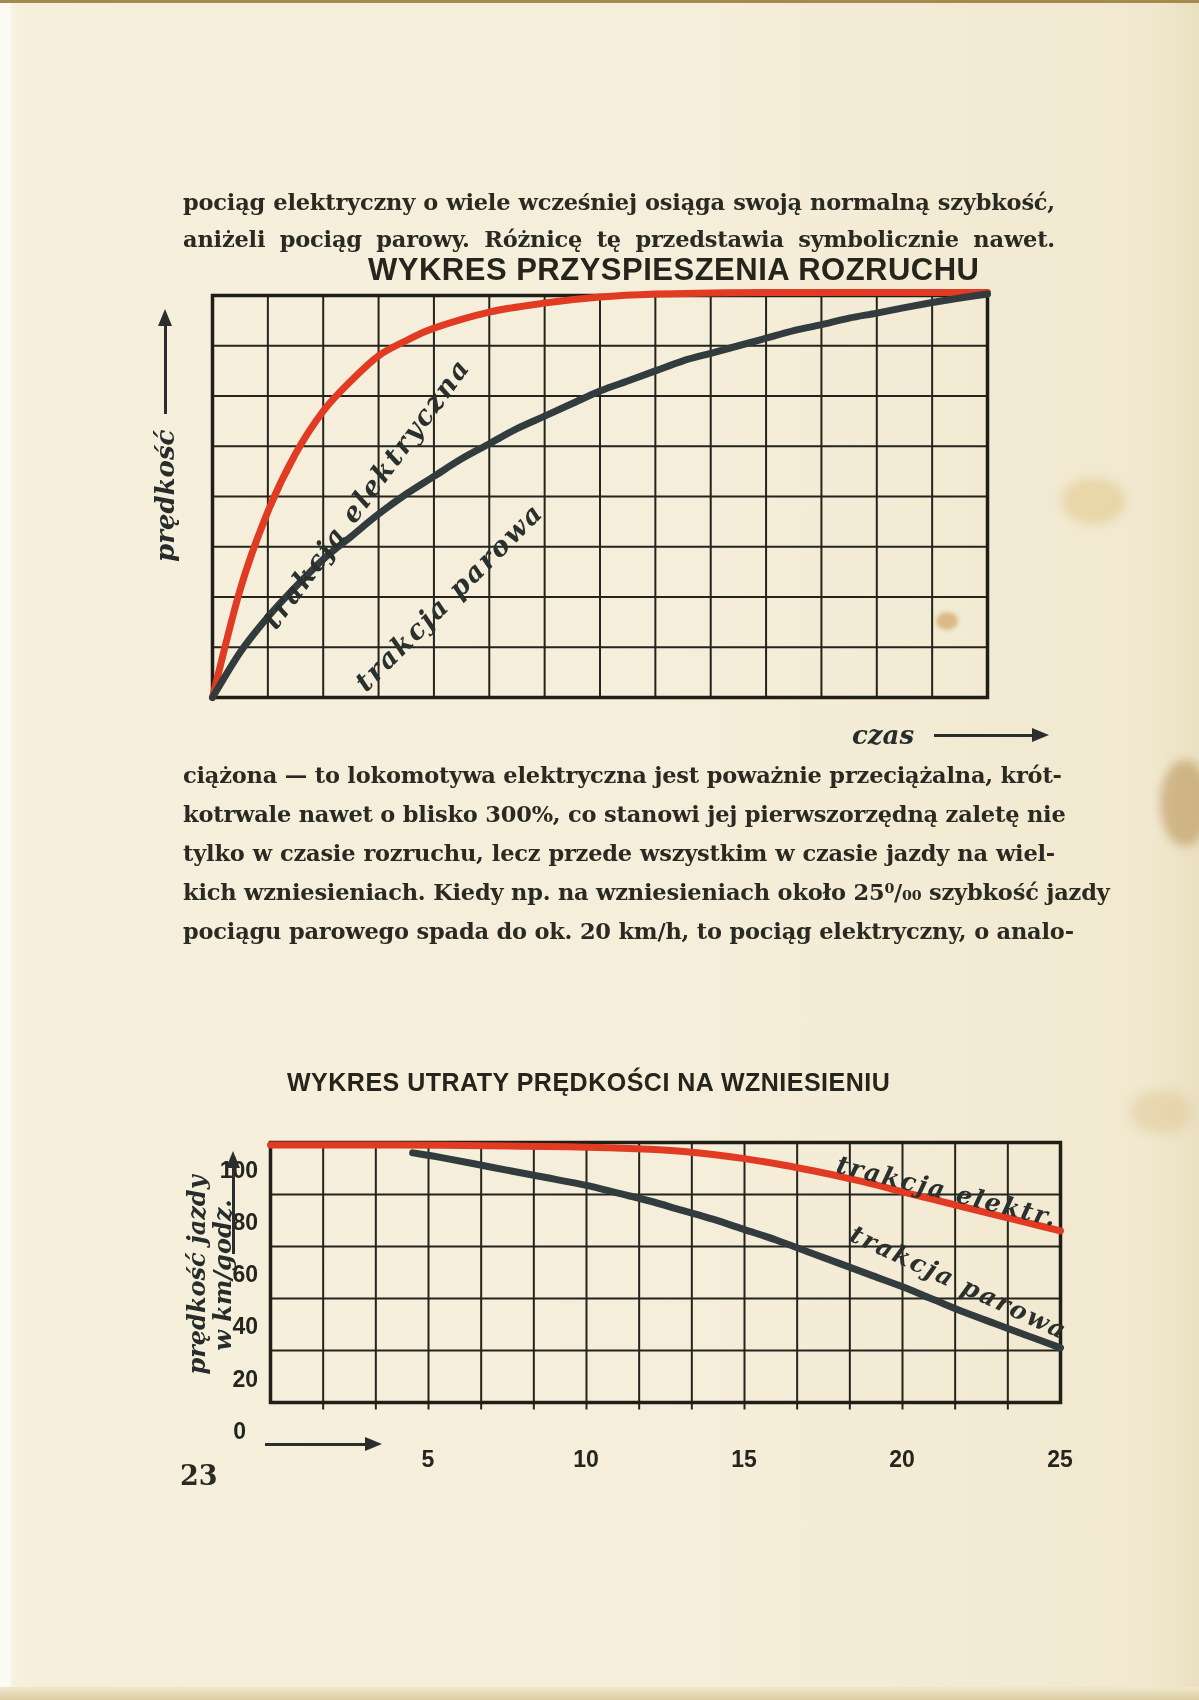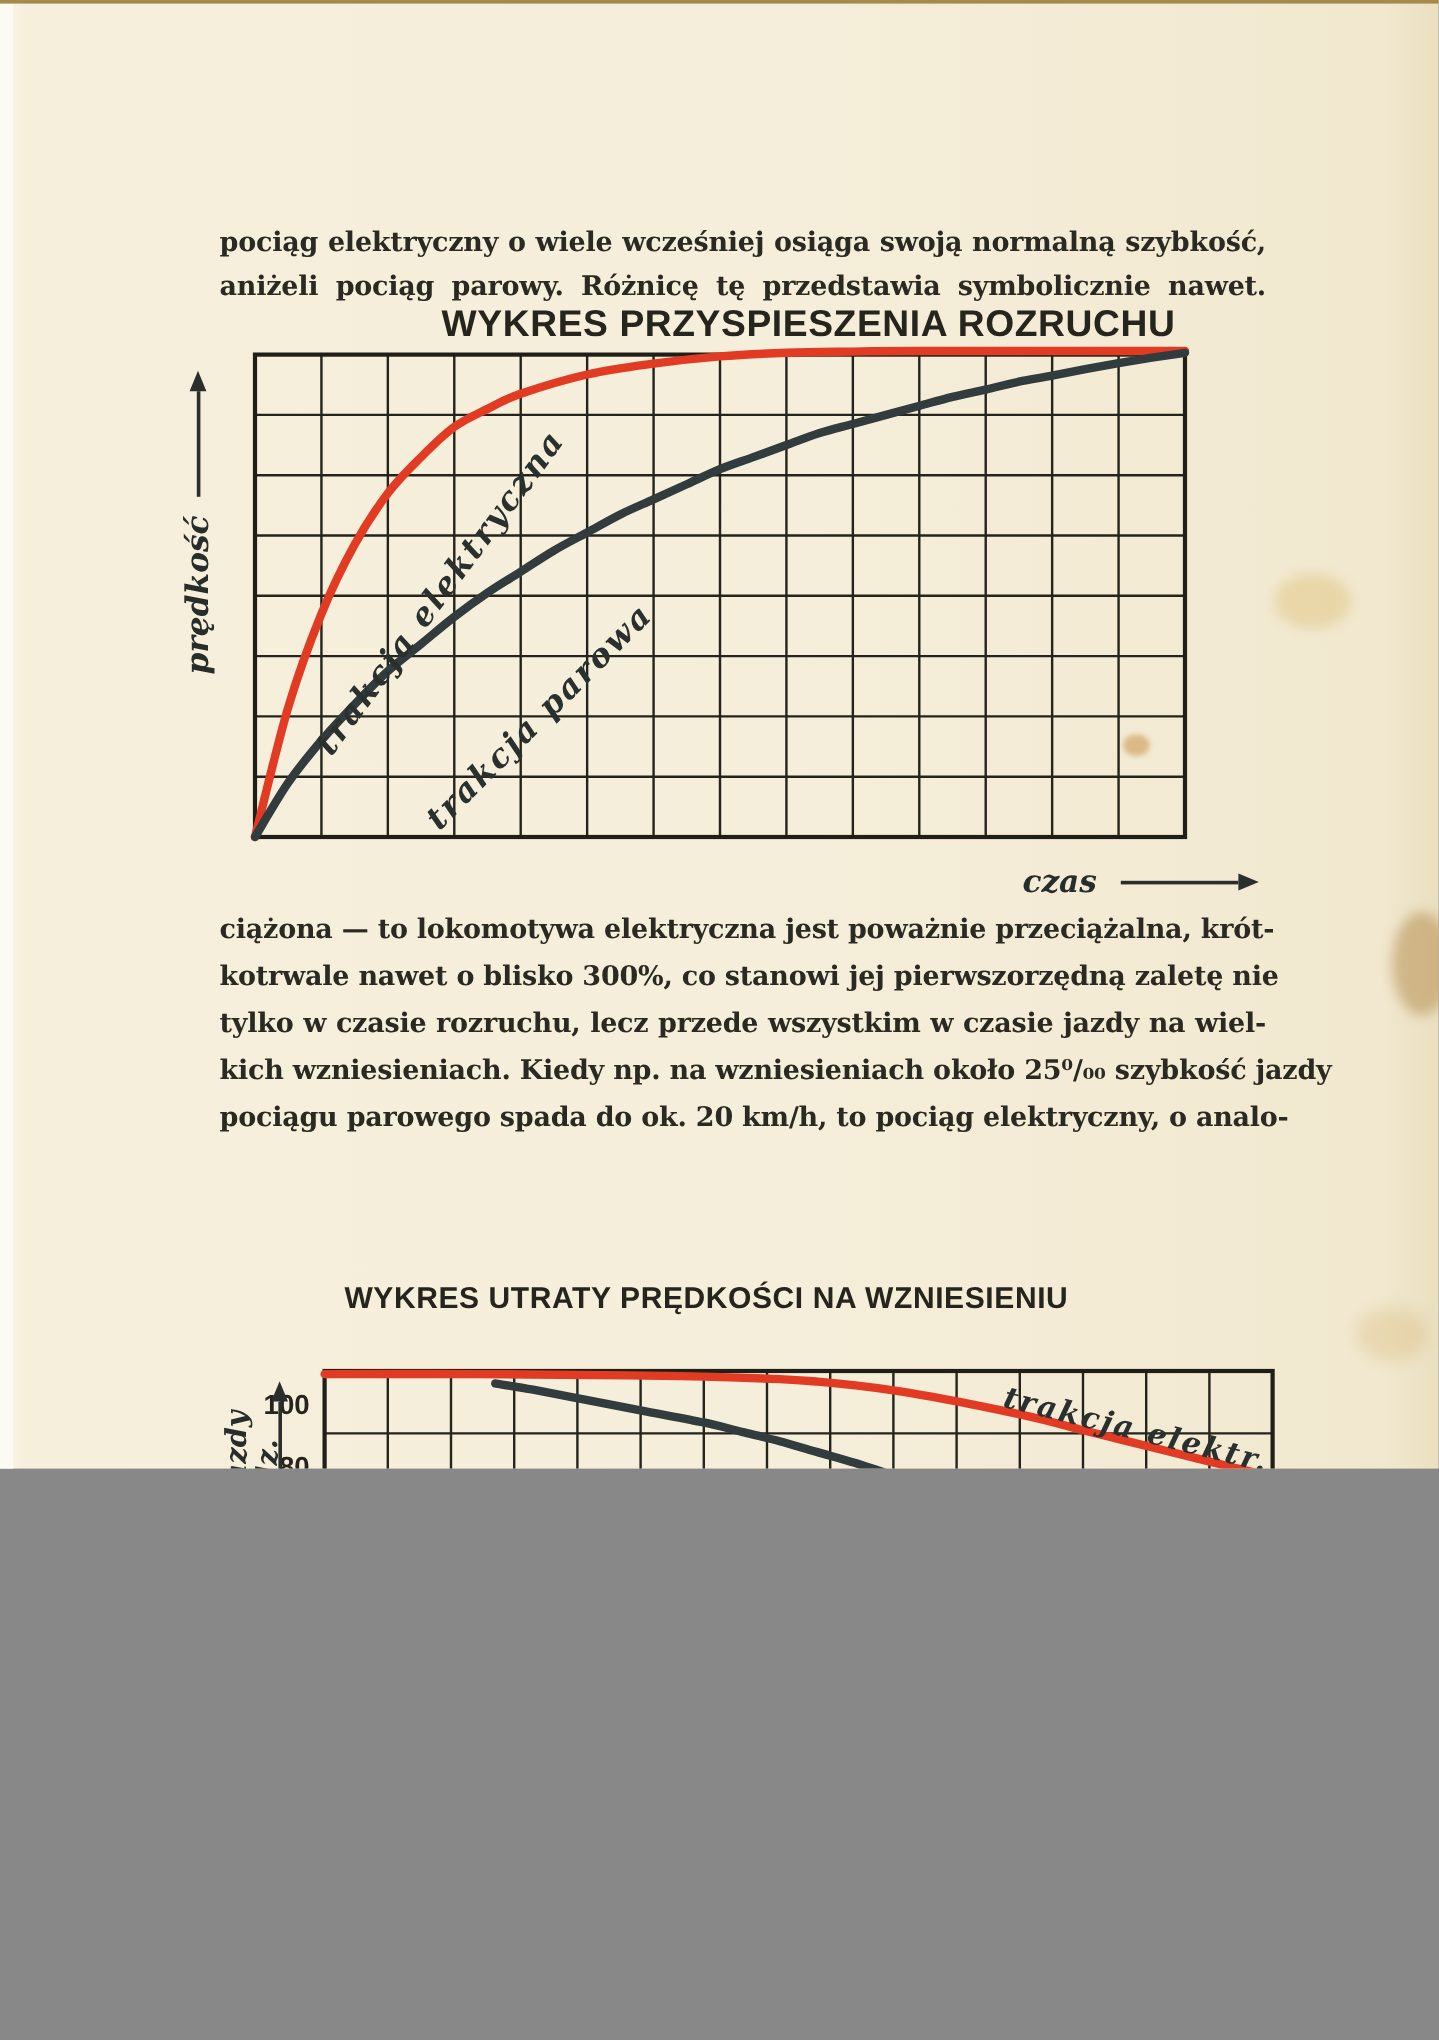--- a/index.html
+++ b/index.html
@@ -1,16 +1,16 @@
 <!DOCTYPE html>
 <html><head>
 <meta charset="utf-8">
 <style>
   html,body{margin:0;padding:0;background:#888;}
-  .page{position:relative;width:1199px;height:1224px;margin:0 auto;overflow:hidden;
+  .page{position:relative;width:1199px;height:1700px;margin:0 auto;overflow:hidden;
         background:linear-gradient(90deg,#faf6ea 0px,#f6efdc 20px,#f5eeda 55%,#f1e8cf 96%,#eadfc0 100%);
         font-family:"DejaVu Serif",serif;color:#27261f;}
   .abs{position:absolute;}
   
   .para{position:absolute;width:872px;}
   .tline{font:700 22.5px/37px "DejaVu Serif",serif;letter-spacing:-0.2px;color:#2a2922;
          text-align:justify;text-align-last:justify;white-space:nowrap;}
   .p2 .tline{line-height:39px;}
   .indent{padding-left:44px;}
   

